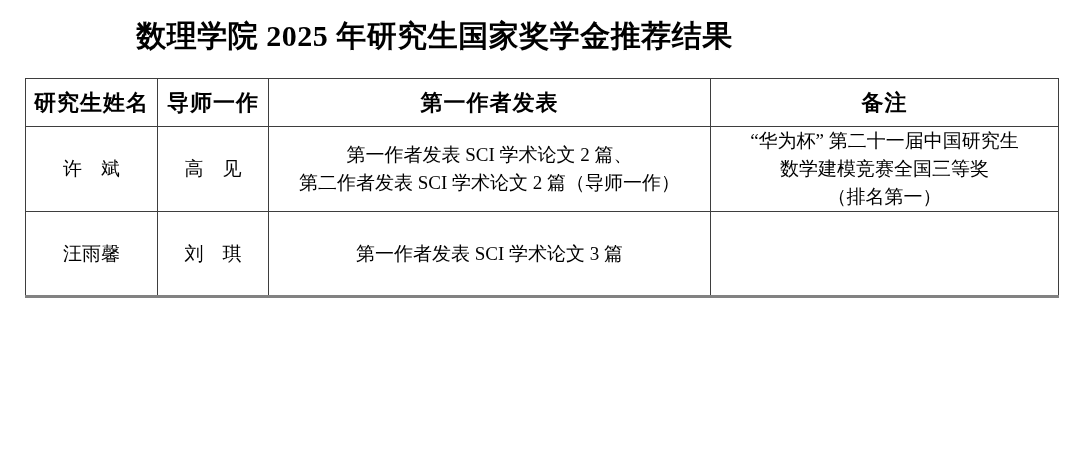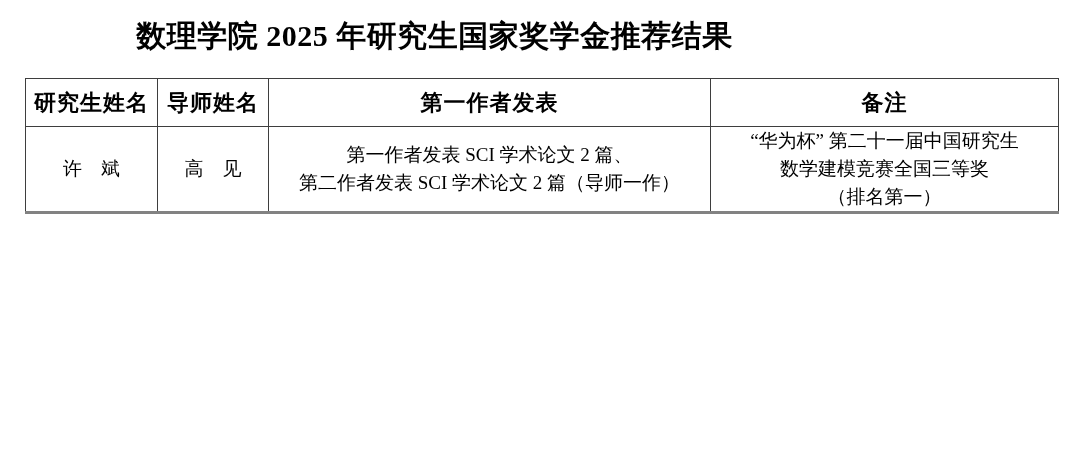--- a/index.html
+++ b/index.html
@@ -80,31 +80,37 @@
   <table class="award-table">
     <colgroup>
       <col class="c1">
         <col class="c2">
         <col class="c3">
         <col class="c4">
     </colgroup>
     <thead>
       <tr class="header-row">
         <th>研究生姓名</th>
-        <th>导师姓名</th>
+        <th>导师一作</th>
         <th>第一作者发表</th>
         <th>备注</th>
       </tr>
     </thead>
     <tbody>
       <tr class="row-1">
         <td>许　斌</td>
         <td>高　见</td>
         <td>第一作者发表 SCI 学术论文 2 篇、
 第二作者发表 SCI 学术论文 2 篇（导师一作）</td>
         <td>“华为杯” 第二十一届中国研究生
 数学建模竞赛全国三等奖
 （排名第一）</td>
       </tr>
+      <tr class="row-2">
+        <td>汪雨馨</td>
+        <td>刘　琪</td>
+        <td>第一作者发表 SCI 学术论文 3 篇</td>
+        <td></td>
+      </tr>
     </tbody>
   </table>
 
 </div>
 
 </body></html>

